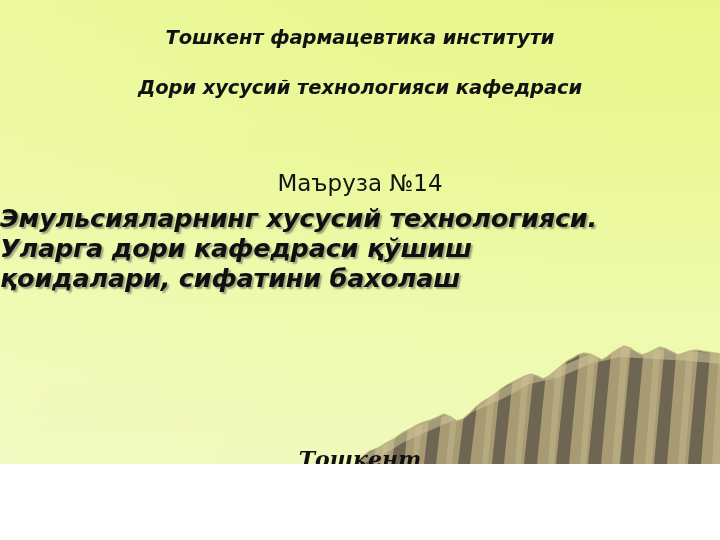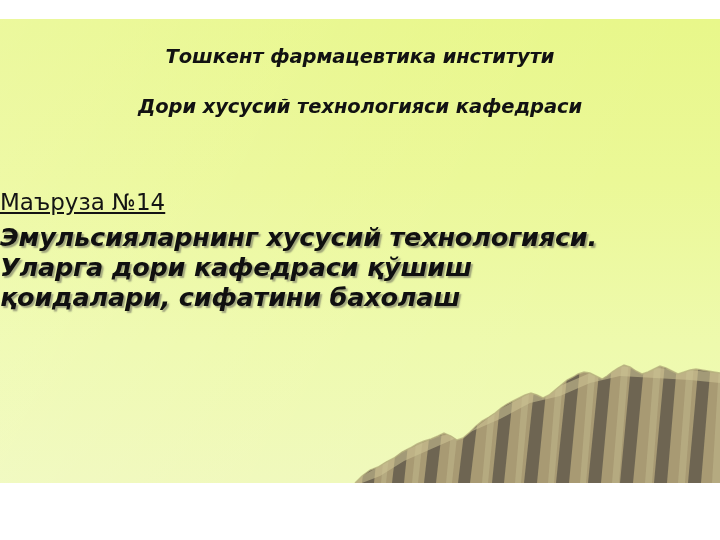--- a/index.html
+++ b/index.html
@@ -7,21 +7,20 @@
     padding: 0;
     background: #ffffff;
   }
   #slide {
     position: relative;
     width: 720px;
     height: 464px;
     overflow: hidden;
     background: linear-gradient(to bottom, #e8f78a 0%, #ebf897 35%, #eefaad 70%, #f0f9bb 100%);
     font-family: "DejaVu Sans", sans-serif;
-    margin-top: 19px;
   }
   
   #slide::after {
     content: "";
     position: absolute;
     inset: 0;
     background: linear-gradient(115deg, rgba(255,255,255,0.16) 0%, rgba(255,255,255,0.04) 45%, rgba(255,255,255,0) 75%);
     pointer-events: none;
     z-index: 0;
   }
@@ -58,27 +57,26 @@
   }
   .org-line.second {
     margin-top: 27px;
   }
 
   .lecture-no {
     position: absolute;
     top: 170px;
     left: 0;
     width: 720px;
-    text-align: left;
+    text-align: center;
     font-family: "DejaVu Sans", sans-serif;
     font-weight: normal;
     font-style: normal;
     font-size: 23px;
     color: #141414;
-    text-decoration: underline;
   }
 
   .main-title {
     position: absolute;
     top: 203px;
     left: 0;
     width: 720px;
     text-align: left;
     font-family: "DejaVu Sans", sans-serif;
     font-weight: bold;
@@ -187,15 +185,16 @@
     </div>
 
     <div class="lecture-no">Маъруза №14</div>
 
     <div class="main-title">
       <span class="tline">Эмульсияларнинг хусусий технологияси.</span>
       <span class="tline">Уларга дори кафедраси қўшиш</span>
       <span class="tline">қоидалари, сифатини бахолаш</span>
     </div>
 
+    <div class="city">Тошкент</div>
 
   </div>
 </div>
 
 </body></html>

